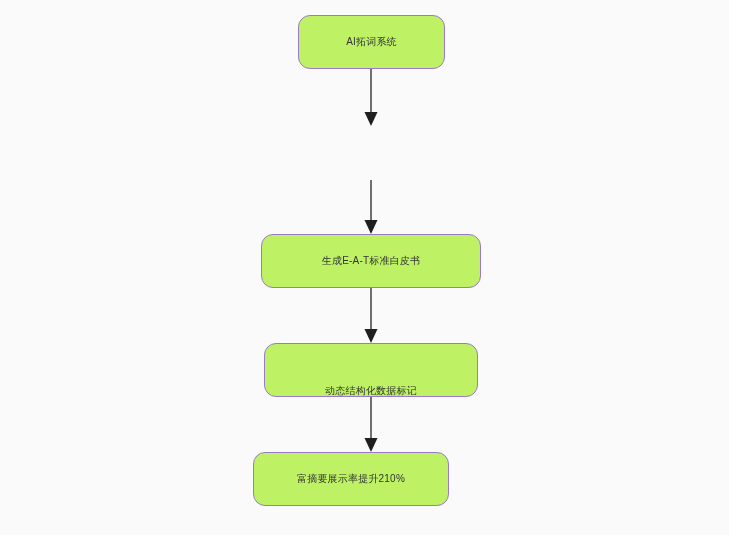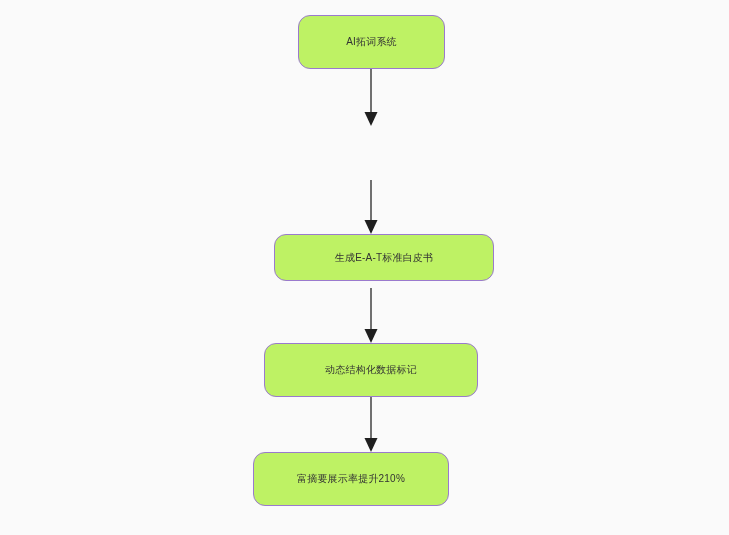--- a/index.html
+++ b/index.html
@@ -81,25 +81,25 @@
       <line x1="10" y1="0" x2="10" y2="45" stroke="#707070" stroke-width="2"></line>
       <polygon points="10,55 3.5,41 16.5,41" fill="#1f1f1f"></polygon>
     </svg>
   </div>
 
   <div class="flow-node" style="left:298px; top:15px; width:147px; height:54px;">
     <span class="node-label">AI拓词系统</span>
   </div>
 
 
-  <div class="flow-node" style="left:274px; top:234px; width:220px; height:47px;">
+  <div class="flow-node" style="left:261px; top:234px; width:220px; height:54px;">
     <span class="node-label">生成E-A-T标准白皮书</span>
   </div>
 
-  <div class="flow-node" style="left:264px; top:343px; width:214px; height:54px;">
+  <div class="flow-node" style="left:264px; top:343px; width:214px; height:54px;align-items:flex-end;">
     <span class="node-label">动态结构化数据标记</span>
   </div>
 
   <div class="flow-node" style="left:253px; top:452px; width:196px; height:54px;">
     <span class="node-label">富摘要展示率提升210%</span>
   </div>
 
 </div>
 
 </body></html>

